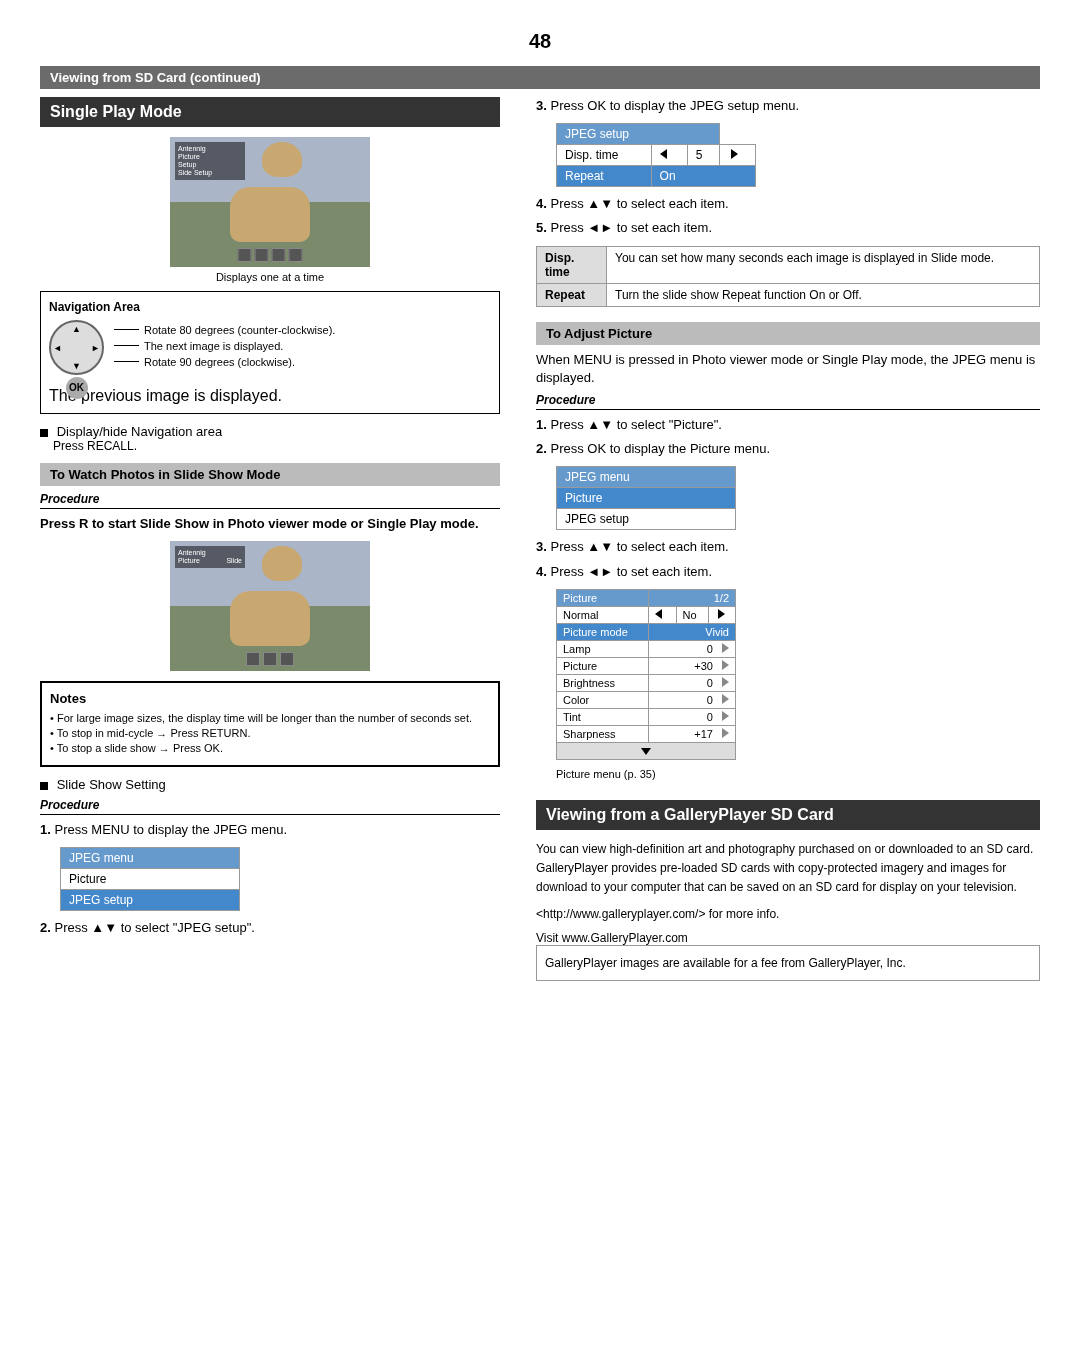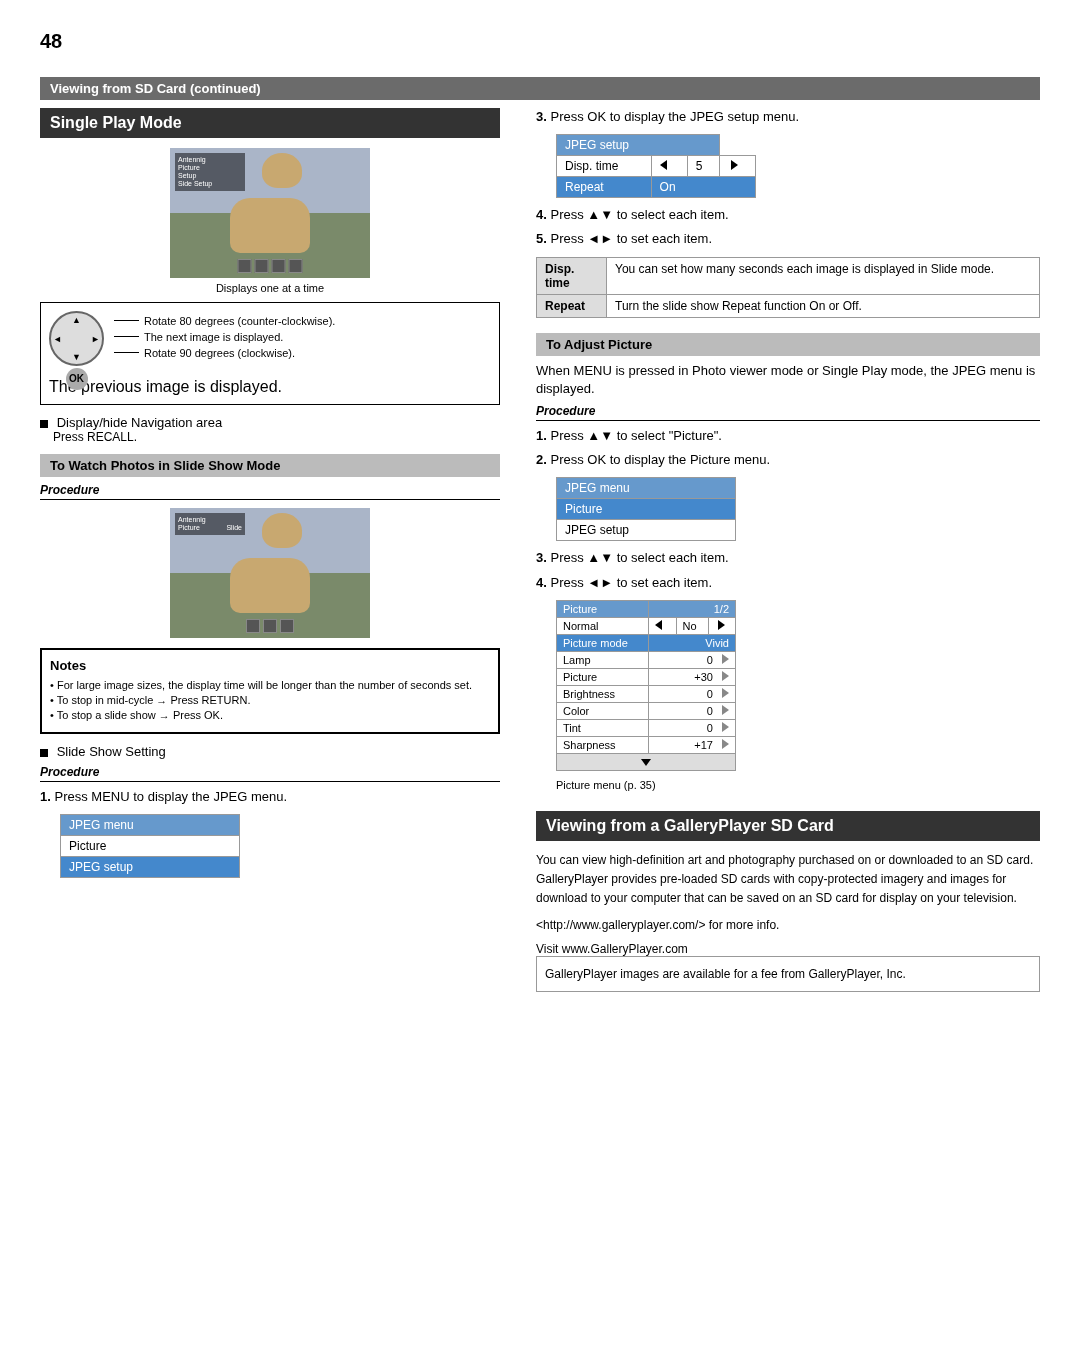--- a/index.html
+++ b/index.html
@@ -9,21 +9,22 @@
       background: #fff;
       font-family: Arial, Helvetica, sans-serif;
       font-size: 13px;
       color: #000;
       padding: 30px 40px;
     }
 
     .page-number {
       font-size: 20px;
       font-weight: bold;
-      margin-bottom: 24px;
+      margin-bottom: 13px;
+      text-align: center;
     }
 
     .main-layout {
       display: flex;
       gap: 36px;
     }
 
     .left-col {
       width: 460px;
       flex-shrink: 0;
@@ -517,20 +518,21 @@
       <div class="image-bottom-bar">
         <span class="icon-small-sq"></span>
         <span class="icon-small-sq"></span>
         <span class="icon-small-sq"></span>
         <span class="icon-small-sq"></span>
       </div>
     </div>
     <div class="displays-text">Displays one at a time</div>
 
     <div class="nav-area-box">
+      <div class="nav-area-title">Navigation Area</div>
       <div class="nav-diagram">
         <div class="nav-circle">
           <span class="nav-arrow-up">▲</span>
           <span class="nav-arrow-down">▼</span>
           <span class="nav-arrow-left">◄</span>
           <span class="nav-arrow-right">►</span>
           <div class="nav-ok">OK</div>
         </div>
         <div class="nav-labels">
           <div class="nav-label-row">
@@ -554,20 +556,21 @@
       <div>
         <span class="square-bullet"></span>
         <span class="bold-label">Display/hide Navigation area</span>
       </div>
       <div style="margin-left:13px; font-size:12px;">Press RECALL.</div>
     </div>
 
     <div>
       <div class="subsection-header">To Watch Photos in Slide Show Mode</div>
       <div class="procedure-italic">Procedure</div>
+      <div class="step"><strong>Press R to start Slide Show in Photo viewer mode or Single Play mode.</strong></div>
     </div>
 
     <div class="dog-image-slide">
       <div class="dog-sky"></div>
       <div class="dog-ground"></div>
       <div class="dog-body"></div>
       <div class="dog-head"></div>
       <div class="image-overlay">
         <div class="image-overlay-line">
             <span>Antennig</span>
@@ -610,20 +613,23 @@
         </tr>
         <tr>
           <td>Picture</td>
         </tr>
         <tr class="highlighted">
           <td>JPEG setup</td>
         </tr>
       </tbody>
         </table>
 
+      <div class="step">
+        <strong>2. </strong><span>Press ▲▼ to select "JPEG setup".</span>
+      </div>
     </div>
   </div>
 
   <div class="right-col">
 
     <div class="step">
       <strong>3. </strong><span>Press OK to display the JPEG setup menu.</span>
     </div>
 
     <table class="jpeg-setup-table">

